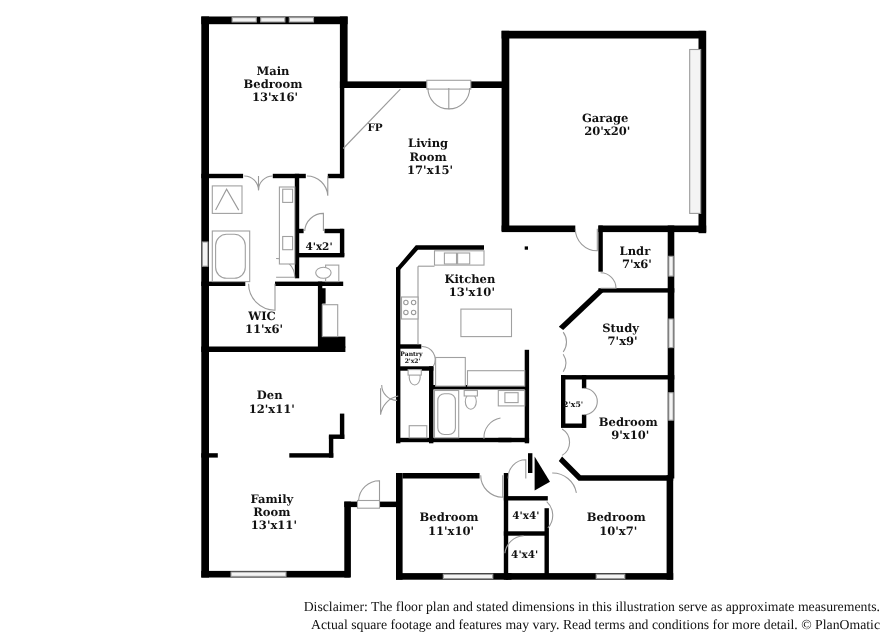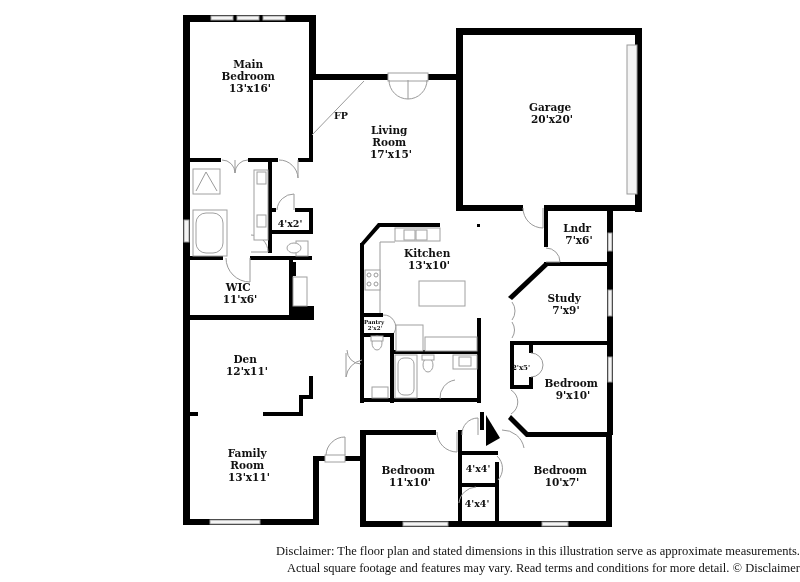--- a/index.html
+++ b/index.html
@@ -291,14 +291,14 @@
     <text class="lbl-sm" x="477" y="507">4'x4'</text>
     <text class="lbl">
       <tspan x="562" y="474">Bedroom</tspan>
       <tspan x="562" y="486">10'x7'</tspan>
     </text>
   </g>
 </svg>
 
 <div class="disclaimer">
   <div>Disclaimer: The floor plan and stated dimensions in this illustration serve as approximate measurements.</div>
-  <div>Actual square footage and features may vary. Read terms and conditions for more detail. © Disclaimer</div>
+  <div>Actual square footage and features may vary. Read terms and conditions for more detail. © PlanOmatic</div>
 </div>
 
 </body></html>

